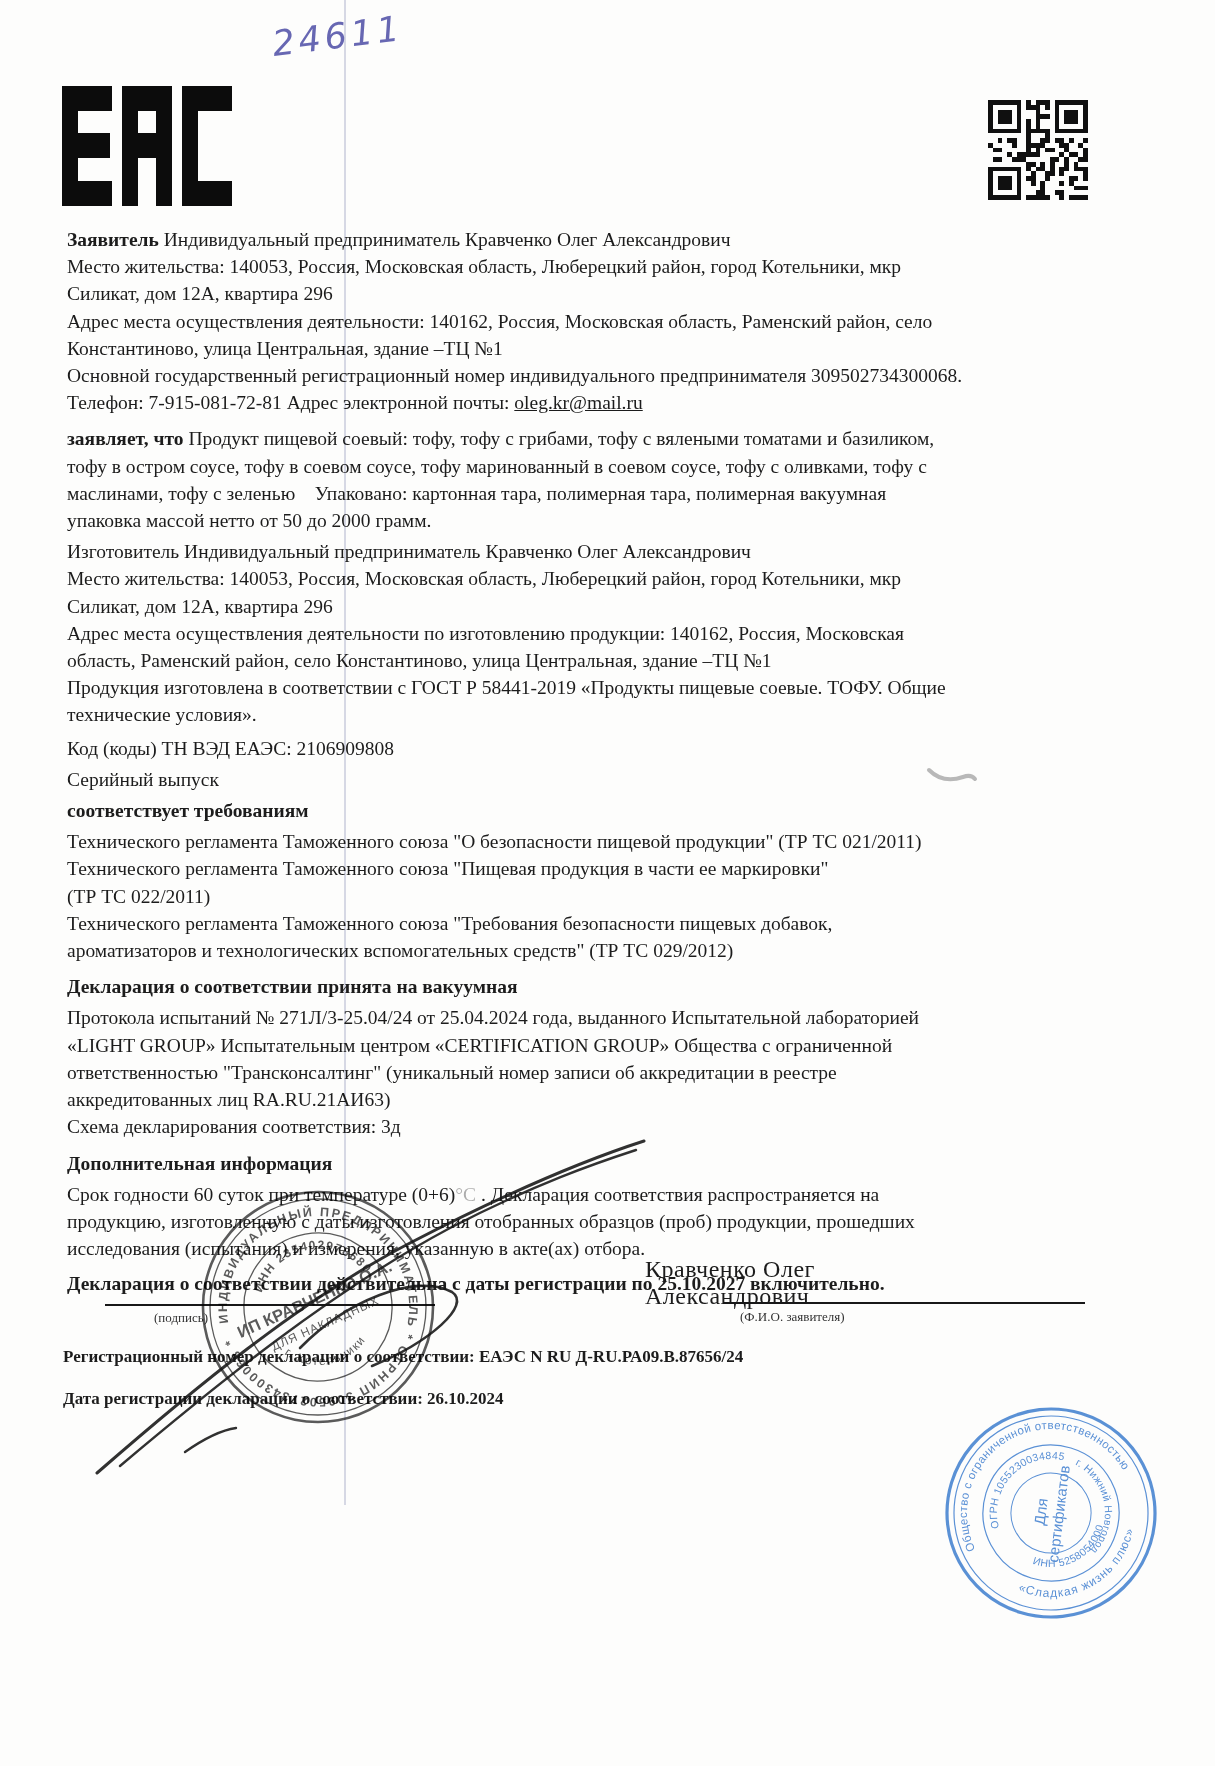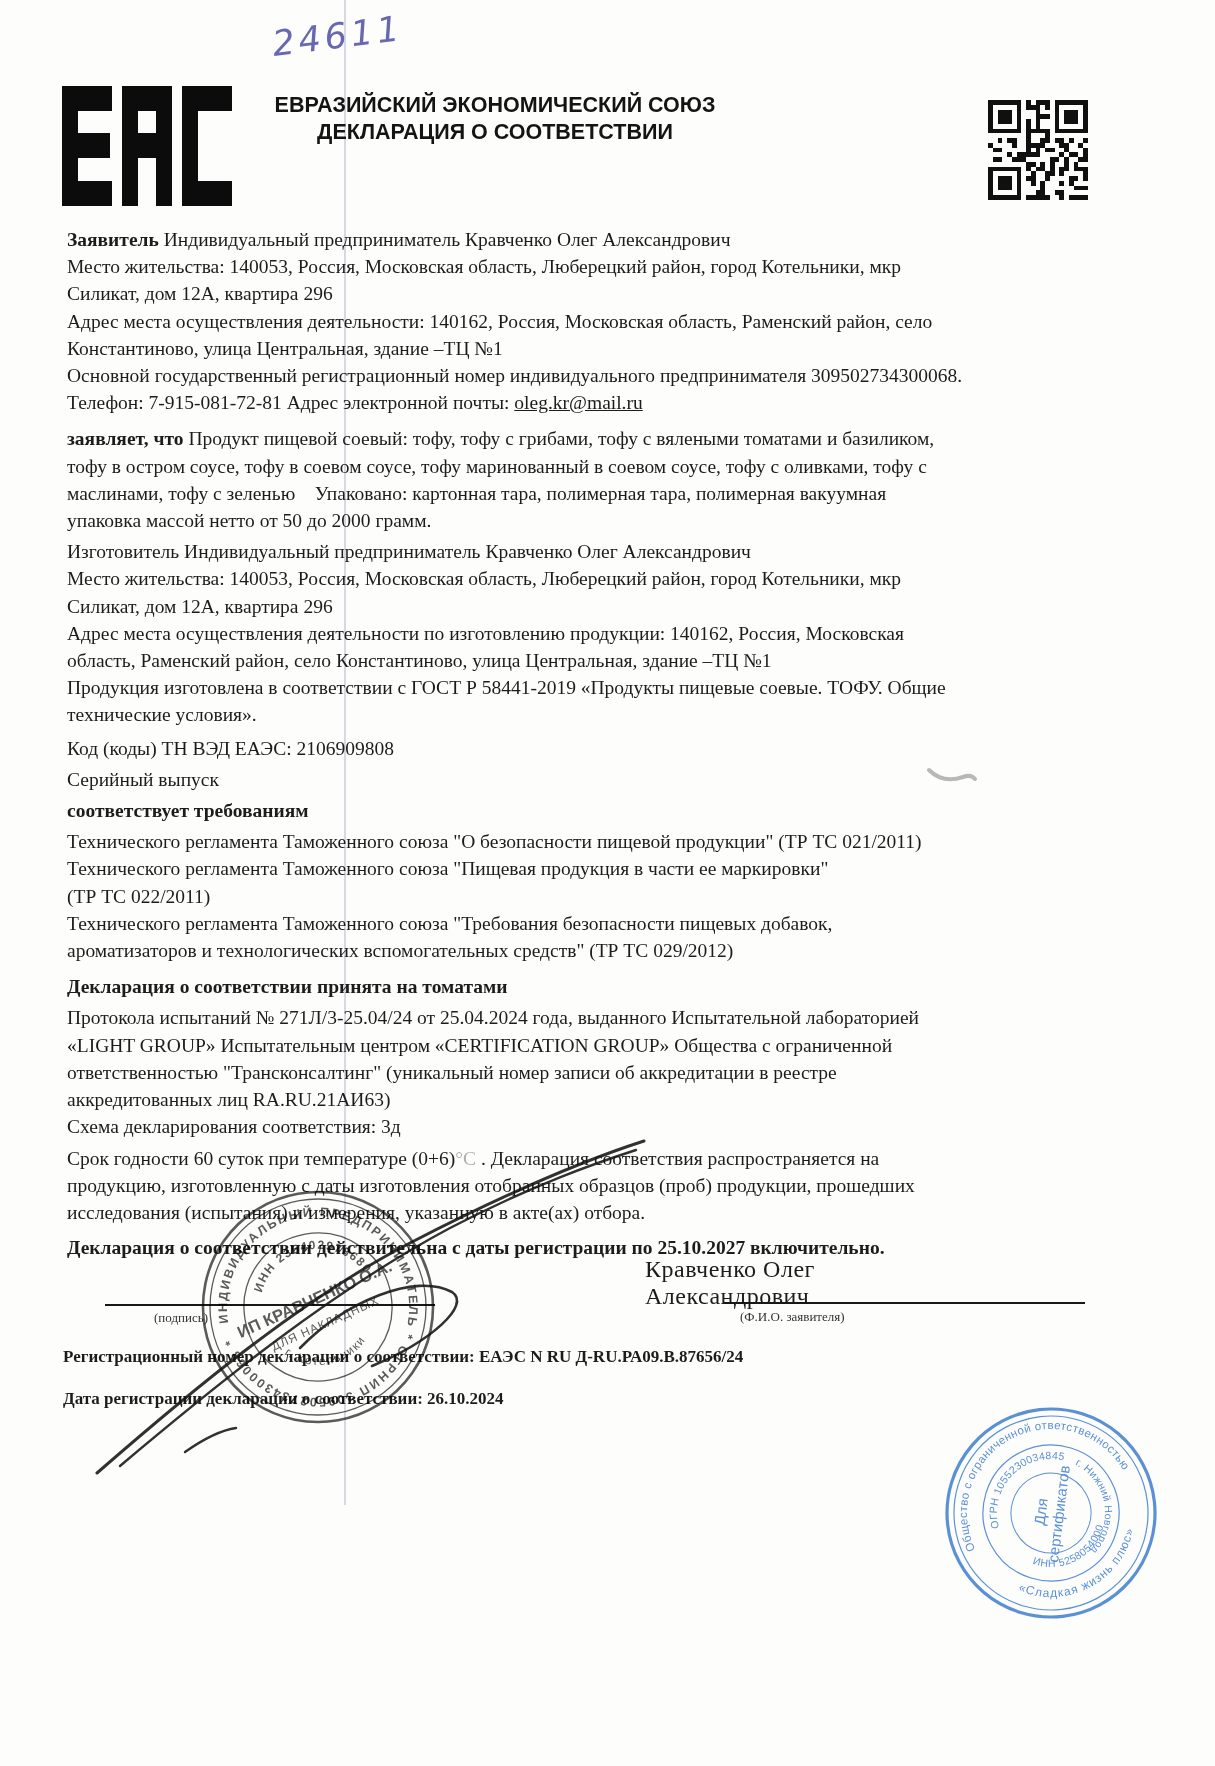--- a/index.html
+++ b/index.html
@@ -53,24 +53,20 @@
       <rect x="60" y="0" width="16" height="120"></rect>
       <rect x="94" y="0" width="16" height="120"></rect>
       <rect x="60" y="0" width="50" height="25"></rect>
       <rect x="60" y="47" width="50" height="25"></rect>
       <rect x="120" y="0" width="16" height="120"></rect>
       <rect x="120" y="0" width="50" height="25"></rect>
       <rect x="120" y="95" width="50" height="25"></rect>
     </g>
   </svg>
 
-  <div class="title">
-    <div>ЕВРАЗИЙСКИЙ ЭКОНОМИЧЕСКИЙ СОЮЗ</div>
-    <div>ДЕКЛАРАЦИЯ О СООТВЕТСТВИИ</div>
-  </div>
 
   <div class="qr" id="qr"><svg viewBox="0 0 100 100" width="100" height="100" shape-rendering="crispEdges">
         <g fill="#101010">
           <rect x="38.095238095238095" y="0" width="4.761904761904762" height="4.761904761904762"></rect>
           <rect x="47.61904761904762" y="0" width="4.761904761904762" height="4.761904761904762"></rect>
           <rect x="52.38095238095238" y="0" width="4.761904761904762" height="4.761904761904762"></rect>
           <rect x="57.14285714285714" y="0" width="4.761904761904762" height="4.761904761904762"></rect>
           <rect x="38.095238095238095" y="4.761904761904762" width="4.761904761904762" height="4.761904761904762"></rect>
           <rect x="42.857142857142854" y="4.761904761904762" width="4.761904761904762" height="4.761904761904762"></rect>
           <rect x="47.61904761904762" y="4.761904761904762" width="4.761904761904762" height="4.761904761904762"></rect>
@@ -307,26 +303,27 @@
 Продукция изготовлена в соответствии с ГОСТ Р 58441-2019 «Продукты пищевые соевые. ТОФУ. Общие
 технические условия».</p>
     <p class="m6">Код (коды) ТН ВЭД ЕАЭС: 2106909808</p>
     <p class="m2">Серийный выпуск</p>
     <p class="m2 b">соответствует требованиям</p>
     <p>Технического регламента Таможенного союза "О безопасности пищевой продукции" (ТР ТС 021/2011)
 Технического регламента Таможенного союза "Пищевая продукция в части ее маркировки"
 (ТР ТС 022/2011)
 Технического регламента Таможенного союза "Требования безопасности пищевых добавок,
 ароматизаторов и технологических вспомогательных средств" (ТР ТС 029/2012)</p>
-    <p class="m9 b">Декларация о соответствии принята на томатами</p>
+    <p class="m9 b">Декларация о соответствии принята на вакуумная</p>
     <p>Протокола испытаний № 271Л/3-25.04/24 от 25.04.2024 года, выданного Испытательной лабораторией
 «LIGHT GROUP» Испытательным центром «CERTIFICATION GROUP» Общества с ограниченной
 ответственностью "Трансконсалтинг" (уникальный номер записи об аккредитации в реестре
 аккредитованных лиц RA.RU.21АИ63)
 Схема декларирования соответствия: 3д</p>
+    <p class="m9 b">Дополнительная информация</p>
     <p><span>Срок годности 60 суток при температуре (0+6)</span><span class="faint">°С</span><span> . Декларация соответствия распространяется на
 продукцию, изготовленную с даты изготовления отобранных образцов (проб) продукции, прошедших
 исследования (испытания) и измерения, указанную в акте(ах) отбора.</span></p>
     <p class="m8 b">Декларация о соответствии действительна с даты регистрации по 25.10.2027 включительно.</p>
   </div>
 
   <div class="fio-value">Кравченко Олег Александрович</div>
   <div class="sig-line left"></div>
   <div class="sig-line right"></div>
   <div class="caption sign">(подпись)</div>

